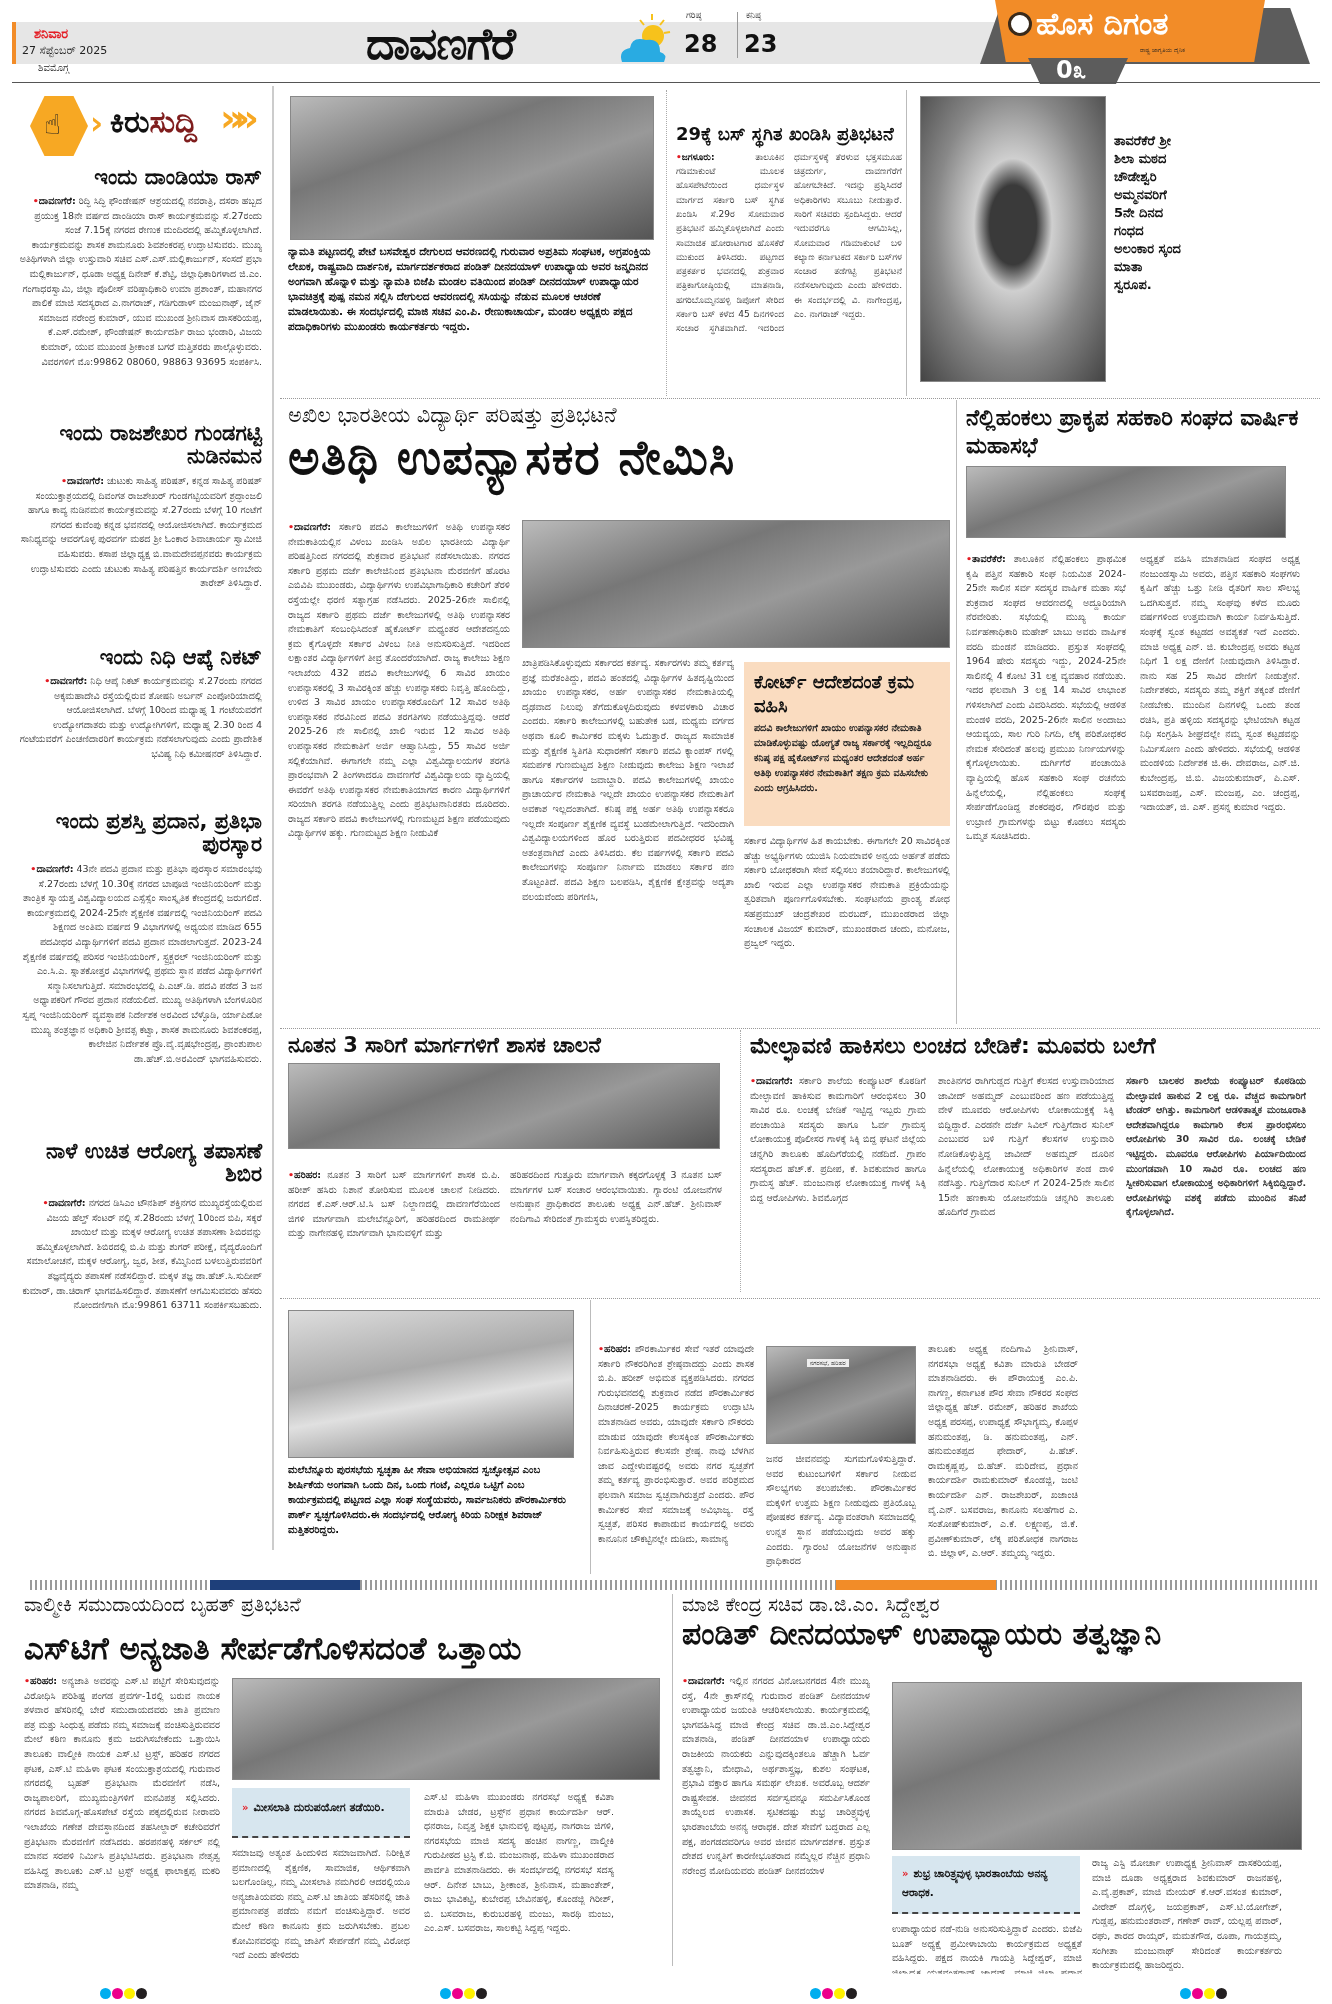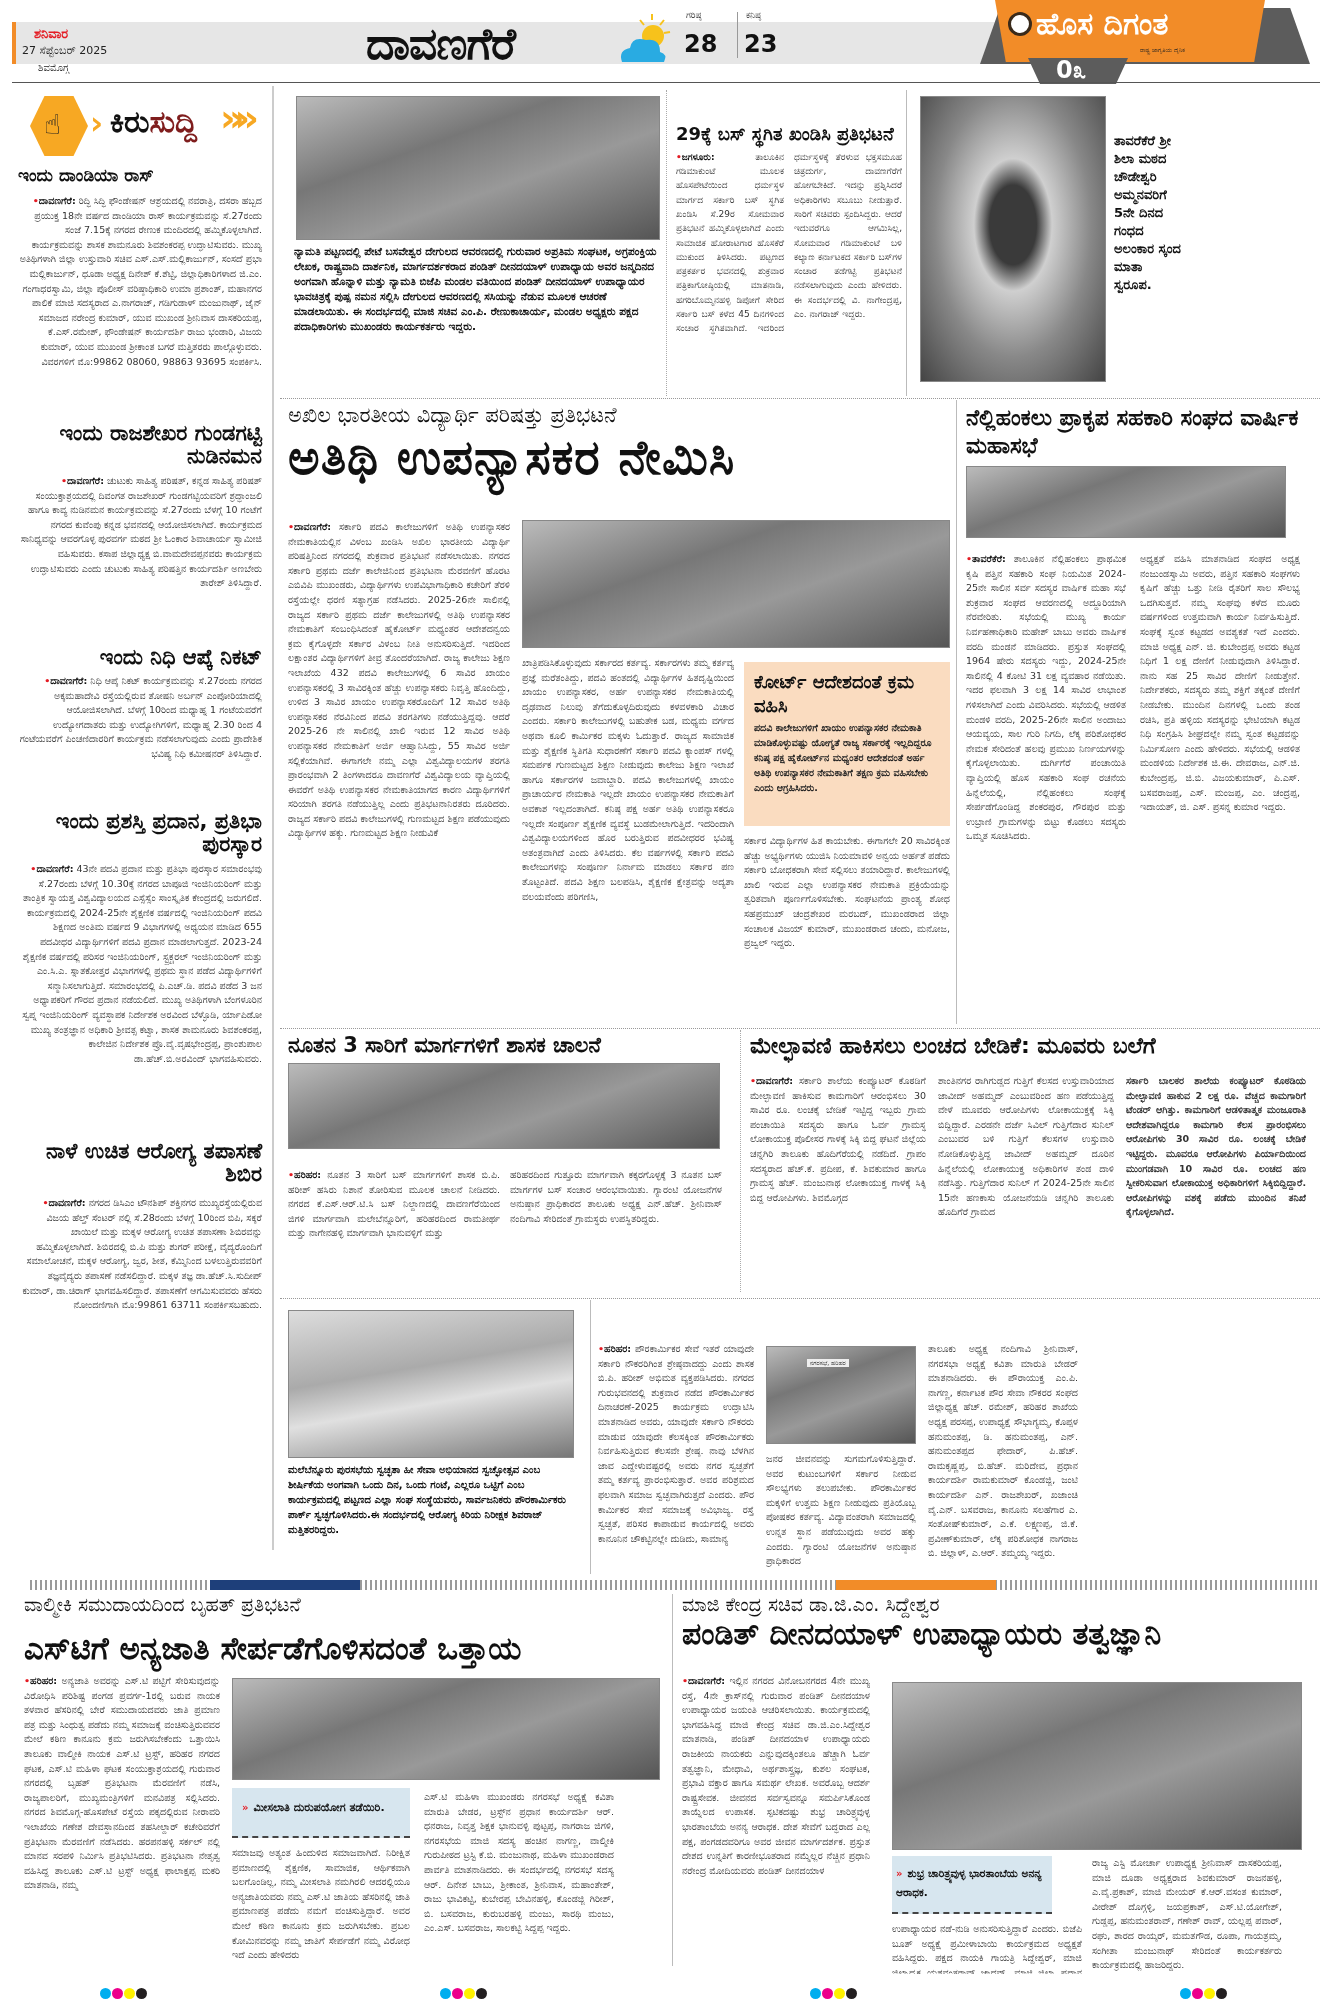--- a/index.html
+++ b/index.html
@@ -61,21 +61,21 @@
 <div class="abs" style="left:10px;top:90px;width:256px;height:1460px;">
   <div class="abs" style="left:20px;top:6px;width:58px;height:60px;background:#f7a823;clip-path:polygon(25% 0,75% 0,100% 50%,75% 100%,25% 100%,0 50%);">
     <span style="position:absolute;left:14px;top:12px;font-size:28px;">☝</span>
   </div>
   <div class="abs" style="left:80px;top:14px;font-size:32px;color:#f7a823;font-weight:bold;">›</div>
   <div class="abs" style="left:100px;top:14px;font-size:30px;font-weight:bold;">
     <span style="color:#111;">ಕಿರು</span><span style="color:#7f1d1d;">ಸುದ್ದಿ</span>
   </div>
   <div class="abs" style="left:210px;top:6px;font-size:38px;color:#f7a823;font-weight:bold;letter-spacing:-10px;">»»</div>
 
-  <div class="abs hl" style="left:8px;top:76px;width:244px;font-size:17px;">ಇಂದು ದಾಂಡಿಯಾ ರಾಸ್</div>
+  <div class="abs hl" style="left:8px;top:76px;width:244px;font-size:21px;text-align:right;">ಇಂದು ದಾಂಡಿಯಾ ರಾಸ್</div>
   <div class="abs txt" style="left:8px;top:104px;width:244px;height:226px;text-align:right;">
     <span class="dot">•</span><span class="dl">ದಾವಣಗೆರೆ:</span> <span>ರಿದ್ಧಿ ಸಿದ್ಧಿ ಫೌಂಡೇಷನ್ ಆಶ್ರಯದಲ್ಲಿ ನವರಾತ್ರಿ, ದಸರಾ ಹಬ್ಬದ ಪ್ರಯುಕ್ತ 18ನೇ ವರ್ಷದ ದಾಂಡಿಯಾ ರಾಸ್ ಕಾರ್ಯಕ್ರಮವನ್ನು ಸೆ.27ರಂದು ಸಂಜೆ 7.15ಕ್ಕೆ ನಗರದ ರೇಣುಕ ಮಂದಿರದಲ್ಲಿ ಹಮ್ಮಿಕೊಳ್ಳಲಾಗಿದೆ. ಕಾರ್ಯಕ್ರಮವನ್ನು ಶಾಸಕ ಶಾಮನೂರು ಶಿವಶಂಕರಪ್ಪ ಉದ್ಘಾಟಿಸುವರು. ಮುಖ್ಯ ಅತಿಥಿಗಳಾಗಿ ಜಿಲ್ಲಾ ಉಸ್ತುವಾರಿ ಸಚಿವ ಎಸ್.ಎಸ್.ಮಲ್ಲಿಕಾರ್ಜುನ್, ಸಂಸದೆ ಪ್ರಭಾ ಮಲ್ಲಿಕಾರ್ಜುನ್, ಧೂಡಾ ಅಧ್ಯಕ್ಷ ದಿನೇಶ್ ಕೆ.ಶೆಟ್ಟಿ, ಜಿಲ್ಲಾಧಿಕಾರಿಗಳಾದ ಜಿ.ಎಂ. ಗಂಗಾಧರಸ್ವಾಮಿ, ಜಿಲ್ಲಾ ಪೊಲೀಸ್ ವರಿಷ್ಠಾಧಿಕಾರಿ ಉಮಾ ಪ್ರಶಾಂತ್, ಮಹಾನಗರ ಪಾಲಿಕೆ ಮಾಜಿ ಸದಸ್ಯರಾದ ಎ.ನಾಗರಾಜ್, ಗಡಿಗುಡಾಳ್ ಮಂಜುನಾಥ್, ಜೈನ್ ಸಮಾಜದ ನರೇಂದ್ರ ಕುಮಾರ್, ಯುವ ಮುಖಂಡ ಶ್ರೀನಿವಾಸ ದಾಸಕರಿಯಪ್ಪ, ಕೆ.ಎಸ್.ರಮೇಶ್, ಫೌಂಡೇಷನ್ ಕಾರ್ಯದರ್ಶಿ ರಾಜು ಭಂಡಾರಿ, ವಿಜಯ ಕುಮಾರ್, ಯುವ ಮುಖಂಡ ಶ್ರೀಕಾಂತ ಬಗರೆ ಮತ್ತಿತರರು ಪಾಲ್ಗೊಳ್ಳುವರು. ವಿವರಗಳಿಗೆ ಮೊ:99862 08060, 98863 93695 ಸಂಪರ್ಕಿಸಿ.</span>
   </div>
 
   <div class="abs hl" style="left:8px;top:332px;width:244px;font-size:21px;text-align:right;">ಇಂದು ರಾಜಶೇಖರ ಗುಂಡಗಟ್ಟಿ ನುಡಿನಮನ</div>
   <div class="abs txt" style="left:8px;top:384px;width:244px;height:170px;text-align:right;">
     <span class="dot">•</span><span class="dl">ದಾವಣಗೆರೆ:</span> <span>ಚುಟುಕು ಸಾಹಿತ್ಯ ಪರಿಷತ್, ಕನ್ನಡ ಸಾಹಿತ್ಯ ಪರಿಷತ್ ಸಂಯುಕ್ತಾಶ್ರಯದಲ್ಲಿ ದಿವಂಗತ ರಾಜಶೇಖರ್ ಗುಂಡಗಟ್ಟಿಯವರಿಗೆ ಶ್ರದ್ಧಾಂಜಲಿ ಹಾಗೂ ಕಾವ್ಯ ನುಡಿನಮನ ಕಾರ್ಯಕ್ರಮವನ್ನು ಸೆ.27ರಂದು ಬೆಳಗ್ಗೆ 10 ಗಂಟೆಗೆ ನಗರದ ಕುವೆಂಪು ಕನ್ನಡ ಭವನದಲ್ಲಿ ಆಯೋಜಿಸಲಾಗಿದೆ. ಕಾರ್ಯಕ್ರಮದ ಸಾನಿಧ್ಯವನ್ನು ಆವರಗೊಳ್ಳ ಪುರವರ್ಗ ಮಠದ ಶ್ರೀ ಓಂಕಾರ ಶಿವಾಚಾರ್ಯ ಸ್ವಾಮೀಜಿ ವಹಿಸುವರು. ಕಸಾಪ ಜಿಲ್ಲಾಧ್ಯಕ್ಷ ಬಿ.ವಾಮದೇವಪ್ಪನವರು ಕಾರ್ಯಕ್ರಮ ಉದ್ಘಾಟಿಸುವರು ಎಂದು ಚುಟುಕು ಸಾಹಿತ್ಯ ಪರಿಷತ್ತಿನ ಕಾರ್ಯದರ್ಶಿ ಅಣಬೇರು ತಾರೇಶ್ ತಿಳಿಸಿದ್ದಾರೆ.</span>
   </div>
 
   <div class="abs hl" style="left:8px;top:556px;width:244px;font-size:21px;text-align:right;">ಇಂದು ನಿಧಿ ಆಪ್ಕೆ ನಿಕಟ್</div>
@@ -87,21 +87,21 @@
   <div class="abs txt" style="left:8px;top:772px;width:244px;height:274px;text-align:right;">
     <span class="dot">•</span><span class="dl">ದಾವಣಗೆರೆ:</span> <span>43ನೇ ಪದವಿ ಪ್ರದಾನ ಮತ್ತು ಪ್ರತಿಭಾ ಪುರಸ್ಕಾರ ಸಮಾರಂಭವು ಸೆ.27ರಂದು ಬೆಳಗ್ಗೆ 10.30ಕ್ಕೆ ನಗರದ ಬಾಪೂಜಿ ಇಂಜಿನಿಯರಿಂಗ್ ಮತ್ತು ತಾಂತ್ರಿಕ ಸ್ವಾಯತ್ತ ವಿಶ್ವವಿದ್ಯಾಲಯದ ಎಸ್ಸೆಸ್ಸೆಂ ಸಾಂಸ್ಕೃತಿಕ ಕೇಂದ್ರದಲ್ಲಿ ಜರುಗಲಿದೆ. ಕಾರ್ಯಕ್ರಮದಲ್ಲಿ 2024-25ನೇ ಶೈಕ್ಷಣಿಕ ವರ್ಷದಲ್ಲಿ ಇಂಜಿನಿಯರಿಂಗ್ ಪದವಿ ಶಿಕ್ಷಣದ ಅಂತಿಮ ವರ್ಷದ 9 ವಿಭಾಗಗಳಲ್ಲಿ ಅಧ್ಯಯನ ಮಾಡಿದ 655 ಪದವೀಧರ ವಿದ್ಯಾರ್ಥಿಗಳಿಗೆ ಪದವಿ ಪ್ರದಾನ ಮಾಡಲಾಗುತ್ತದೆ. 2023-24 ಶೈಕ್ಷಣಿಕ ವರ್ಷದಲ್ಲಿ ಪರಿಸರ ಇಂಜಿನಿಯರಿಂಗ್, ಸ್ಟ್ರಕ್ಚರಲ್ ಇಂಜಿನಿಯರಿಂಗ್ ಮತ್ತು ಎಂ.ಸಿ.ಎ. ಸ್ನಾತಕೋತ್ತರ ವಿಭಾಗಗಳಲ್ಲಿ ಪ್ರಥಮ ಸ್ಥಾನ ಪಡೆದ ವಿದ್ಯಾರ್ಥಿಗಳಿಗೆ ಸನ್ಮಾನಿಸಲಾಗುತ್ತಿದೆ. ಸಮಾರಂಭದಲ್ಲಿ ಪಿ.ಎಚ್.ಡಿ. ಪದವಿ ಪಡೆದ 3 ಜನ ಅಧ್ಯಾಪಕರಿಗೆ ಗೌರವ ಪ್ರದಾನ ನಡೆಯಲಿದೆ. ಮುಖ್ಯ ಅತಿಥಿಗಳಾಗಿ ಬೆಂಗಳೂರಿನ ಸ್ವಪ್ನ ಇಂಜಿನಿಯರಿಂಗ್ ವ್ಯವಸ್ಥಾಪಕ ನಿರ್ದೇಶಕ ಅರವಿಂದ ಬೆಳ್ಳೊಡಿ, ರ್ಯಾಪಿಡೋ ಮುಖ್ಯ ತಂತ್ರಜ್ಞಾನ ಅಧಿಕಾರಿ ಶ್ರೀವತ್ಸ ಕಟ್ವಾ, ಶಾಸಕ ಶಾಮನೂರು ಶಿವಶಂಕರಪ್ಪ, ಕಾಲೇಜಿನ ನಿರ್ದೇಶಕ ಪ್ರೊ.ವೈ.ವೃಷಭೇಂದ್ರಪ್ಪ, ಪ್ರಾಂಶುಪಾಲ ಡಾ.ಹೆಚ್.ಬಿ.ಅರವಿಂದ್ ಭಾಗವಹಿಸುವರು.</span>
   </div>
 
   <div class="abs hl" style="left:8px;top:1050px;width:244px;font-size:21px;text-align:right;">ನಾಳೆ ಉಚಿತ ಆರೋಗ್ಯ ತಪಾಸಣೆ ಶಿಬಿರ</div>
   <div class="abs txt" style="left:8px;top:1106px;width:244px;height:290px;text-align:right;">
     <span class="dot">•</span><span class="dl">ದಾವಣಗೆರೆ:</span> <span>ನಗರದ ಡಿಸಿಎಂ ಟೌನಶಿಪ್ ಶಕ್ತಿನಗರ ಮುಖ್ಯರಸ್ತೆಯಲ್ಲಿರುವ ವಿಜಯ ಹೆಲ್ತ್ ಸೆಂಟರ್ ನಲ್ಲಿ ಸೆ.28ರಂದು ಬೆಳಗ್ಗೆ 10ರಿಂದ ಬಿಪಿ, ಸಕ್ಕರೆ ಖಾಯಿಲೆ ಮತ್ತು ಮಕ್ಕಳ ಆರೋಗ್ಯ ಉಚಿತ ತಪಾಸಣಾ ಶಿಬಿರವನ್ನು ಹಮ್ಮಿಕೊಳ್ಳಲಾಗಿದೆ. ಶಿಬಿರದಲ್ಲಿ ಬಿ.ಪಿ ಮತ್ತು ಶುಗರ್ ಪರೀಕ್ಷೆ, ವೈದ್ಯರೊಂದಿಗೆ ಸಮಾಲೋಚನೆ, ಮಕ್ಕಳ ಆರೋಗ್ಯ, ಜ್ವರ, ಶೀತ, ಕೆಮ್ಮಿನಿಂದ ಬಳಲುತ್ತಿರುವವರಿಗೆ ತಜ್ಞವೈದ್ಯರು ತಪಾಸಣೆ ನಡೆಸಲಿದ್ದಾರೆ. ಮಕ್ಕಳ ತಜ್ಞ ಡಾ.ಹೆಚ್.ಸಿ.ಸುದೀಪ್ ಕುಮಾರ್, ಡಾ.ಚಿರಾಗ್ ಭಾಗವಹಿಸಲಿದ್ದಾರೆ. ತಪಾಸಣೆಗೆ ಆಗಮಿಸುವವರು ಹೆಸರು ನೋಂದಣಿಗಾಗಿ ಮೊ:99861 63711 ಸಂಪರ್ಕಿಸಬಹುದು.</span>
   </div>
 </div>
 
-<div class="abs" style="left:288px;top:96px;width:376px;height:300px;margin-left:6px;">
+<div class="abs" style="left:288px;top:96px;width:376px;height:300px;">
   <div class="photo" style="width:364px;height:144px;margin-left:2px;"></div>
   <div class="caption" style="margin-top:4px;width:364px;font-size:10.5px;line-height:15px;">ನ್ಯಾಮತಿ ಪಟ್ಟಣದಲ್ಲಿ ಪೇಟೆ ಬಸವೇಶ್ವರ ದೇಗುಲದ ಆವರಣದಲ್ಲಿ ಗುರುವಾರ ಅಪ್ರತಿಮ ಸಂಘಟಕ, ಅಗ್ರಪಂಕ್ತಿಯ ಲೇಖಕ, ರಾಷ್ಟ್ರವಾದಿ ದಾರ್ಶನಿಕ, ಮಾರ್ಗದರ್ಶಕರಾದ ಪಂಡಿತ್ ದೀನದಯಾಳ್ ಉಪಾಧ್ಯಾಯ ಅವರ ಜನ್ಮದಿನದ ಅಂಗವಾಗಿ ಹೊನ್ನಾಳಿ ಮತ್ತು ನ್ಯಾಮತಿ ಬಿಜೆಪಿ ಮಂಡಲ ವತಿಯಿಂದ ಪಂಡಿತ್ ದೀನದಯಾಳ್ ಉಪಾಧ್ಯಾಯರ ಭಾವಚಿತ್ರಕ್ಕೆ ಪುಷ್ಪ ನಮನ ಸಲ್ಲಿಸಿ ದೇಗುಲದ ಆವರಣದಲ್ಲಿ ಸಸಿಯನ್ನು ನೆಡುವ ಮೂಲಕ ಆಚರಣೆ ಮಾಡಲಾಯಿತು. ಈ ಸಂದರ್ಭದಲ್ಲಿ ಮಾಜಿ ಸಚಿವ ಎಂ.ಪಿ. ರೇಣುಕಾಚಾರ್ಯ, ಮಂಡಲ ಅಧ್ಯಕ್ಷರು ಪಕ್ಷದ ಪದಾಧಿಕಾರಿಗಳು ಮುಖಂಡರು ಕಾರ್ಯಕರ್ತರು ಇದ್ದರು.</div>
 </div>
 <div class="vsep" style="left:666px;top:90px;height:306px;border-left:1px dotted #aaa;"></div>
 
 <div class="abs" style="left:676px;top:92px;width:226px;height:300px;margin-top:32px;">
   <div class="hl" style="font-size:18px;">29ಕ್ಕೆ ಬಸ್ ಸ್ಥಗಿತ ಖಂಡಿಸಿ ಪ್ರತಿಭಟನೆ</div>
   <div class="txt" style="margin-top:6px;column-count:2;column-gap:10px;height:264px;font-size:9px;line-height:14.3px;">
     <span class="dot">•</span><span class="dl">ಜಗಳೂರು:</span> <span>ತಾಲೂಕಿನ ಗಡಿಮಾಕುಂಟೆ ಮೂಲಕ ಹೊಸಪೇಟೆಯಿಂದ ಧರ್ಮಸ್ಥಳ ಮಾರ್ಗದ ಸರ್ಕಾರಿ ಬಸ್ ಸ್ಥಗಿತ ಖಂಡಿಸಿ ಸೆ.29ರ ಸೋಮವಾರ ಪ್ರತಿಭಟನೆ ಹಮ್ಮಿಕೊಳ್ಳಲಾಗಿದೆ ಎಂದು ಸಾಮಾಜಿಕ ಹೋರಾಟಗಾರ ಹೊಸಕೆರೆ ಮುಕುಂದ ತಿಳಿಸಿದರು. ಪಟ್ಟಣದ ಪತ್ರಕರ್ತರ ಭವನದಲ್ಲಿ ಶುಕ್ರವಾರ ಪತ್ರಿಕಾಗೋಷ್ಠಿಯಲ್ಲಿ ಮಾತನಾಡಿ, ಹಗರಿಬೊಮ್ಮನಹಳ್ಳಿ ಡಿಪೋಗೆ ಸೇರಿದ ಸರ್ಕಾರಿ ಬಸ್ ಕಳೆದ 45 ದಿನಗಳಿಂದ ಸಂಚಾರ ಸ್ಥಗಿತವಾಗಿದೆ. ಇದರಿಂದ ಧರ್ಮಸ್ಥಳಕ್ಕೆ ತೆರಳುವ ಭಕ್ತಸಮೂಹ ಚಿತ್ರದುರ್ಗ, ದಾವಣಗೆರೆಗೆ ಹೋಗಬೇಕಿದೆ. ಇದನ್ನು ಪ್ರಶ್ನಿಸಿದರೆ ಅಧಿಕಾರಿಗಳು ಸಬೂಬು ನೀಡುತ್ತಾರೆ. ಸಾರಿಗೆ ಸಚಿವರು ಸ್ಪಂದಿಸಿದ್ದರು. ಆದರೆ ಇದುವರೆಗೂ ಆಗಮಿಸಿಲ್ಲ, ಸೋಮವಾರ ಗಡಿಮಾಕುಂಟೆ ಬಳಿ ಕಲ್ಯಾಣ ಕರ್ನಾಟಕದ ಸರ್ಕಾರಿ ಬಸ್‌ಗಳ ಸಂಚಾರ ತಡೆಗಟ್ಟಿ ಪ್ರತಿಭಟನೆ ನಡೆಸಲಾಗುವುದು ಎಂದು ಹೇಳಿದರು. ಈ ಸಂದರ್ಭದಲ್ಲಿ ವಿ. ನಾಗೇಂದ್ರಪ್ಪ, ಎಂ. ನಾಗರಾಜ್ ಇದ್ದರು.</span>
   </div>
@@ -218,21 +218,21 @@
 </div>
 <div class="vsep" style="left:672px;top:1594px;height:372px;border-left:1px solid #bbb;"></div>
 
 <div class="abs" style="left:682px;top:1594px;width:640px;height:380px;">
   <div class="hl" style="font-size:19px;font-weight:normal;">ಮಾಜಿ ಕೇಂದ್ರ ಸಚಿವ ಡಾ.ಜಿ.ಎಂ. ಸಿದ್ದೇಶ್ವರ</div>
   <div class="hl" style="font-size:30px;margin-top:2px;">ಪಂಡಿತ್ ದೀನದಯಾಳ್ ಉಪಾಧ್ಯಾಯರು ತತ್ವಜ್ಞಾನಿ</div>
   <div class="txt" style="position:absolute;left:0;top:80px;width:188px;height:300px;">
     <span class="dot">•</span><span class="dl">ದಾವಣಗೆರೆ:</span> <span>ಇಲ್ಲಿನ ನಗರದ ವಿನೋಬನಗರದ 4ನೇ ಮುಖ್ಯ ರಸ್ತೆ, 4ನೇ ಕ್ರಾಸ್‌ನಲ್ಲಿ ಗುರುವಾರ ಪಂಡಿತ್ ದೀನದಯಾಳ ಉಪಾಧ್ಯಾಯರ ಜಯಂತಿ ಆಚರಿಸಲಾಯಿತು. ಕಾರ್ಯಕ್ರಮದಲ್ಲಿ ಭಾಗವಹಿಸಿದ್ದ ಮಾಜಿ ಕೇಂದ್ರ ಸಚಿವ ಡಾ.ಜಿ.ಎಂ.ಸಿದ್ದೇಶ್ವರ ಮಾತನಾಡಿ, ಪಂಡಿತ್ ದೀನದಯಾಳ ಉಪಾಧ್ಯಾಯರು ರಾಜಕೀಯ ನಾಯಕರು ಎನ್ನುವುದಕ್ಕಿಂತಲೂ ಹೆಚ್ಚಾಗಿ ಓರ್ವ ತತ್ವಜ್ಞಾನಿ, ಮೇಧಾವಿ, ಅರ್ಥಶಾಸ್ತ್ರಜ್ಞ, ಕುಶಲ ಸಂಘಟಕ, ಪ್ರಭಾವಿ ವಕ್ತಾರ ಹಾಗೂ ಸಮರ್ಥ ಲೇಖಕ. ಅವರೊಬ್ಬ ಆದರ್ಶ ರಾಷ್ಟ್ರಸೇವಕ. ಜೀವನದ ಸರ್ವಸ್ವವನ್ನೂ ಸಮರ್ಪಿಸಿಕೊಂಡ ತಾಯ್ನೆಲದ ಉಪಾಸಕ. ಸ್ಫಟಿಕದಷ್ಟು ಶುಭ್ರ ಚಾರಿತ್ರ್ಯವುಳ್ಳ ಭಾರತಾಂಬೆಯ ಅನನ್ಯ ಆರಾಧಕ. ದೇಶ ಸೇವೆಗೆ ಬದ್ಧರಾದ ಎಲ್ಲ ಪಕ್ಷ, ಪಂಗಡದವರಿಗೂ ಅವರ ಜೀವನ ಮಾರ್ಗದರ್ಶಕ. ಪ್ರಸ್ತುತ ದೇಶದ ಉನ್ನತಿಗೆ ಕಾರಣೀಭೂತರಾದ ನಮ್ಮೆಲ್ಲರ ನೆಚ್ಚಿನ ಪ್ರಧಾನಿ ನರೇಂದ್ರ ಮೋದಿಯವರು ಪಂಡಿತ್ ದೀನದಯಾಳ</span>
   </div>
   <div class="photo" style="position:absolute;left:210px;top:88px;width:410px;height:168px;"></div>
-  <div class="bluebox" style="position:absolute;left:210px;top:262px;width:160px;height:58px;padding:6px 4px;border-bottom:2px dashed #444;">
+  <div class="bluebox" style="position:absolute;left:210px;top:262px;width:188px;height:58px;padding:6px 10px;border-bottom:2px dashed #444;">
     <span style="color:#e41c24;font-size:10px;font-weight:bold;">»</span>
     <span style="font-size:10.5px;font-weight:bold;color:#111;">ಶುಭ್ರ ಚಾರಿತ್ರ್ಯವುಳ್ಳ ಭಾರತಾಂಬೆಯ ಅನನ್ಯ ಆರಾಧಕ.</span>
   </div>
   <div class="txt" style="position:absolute;left:210px;top:328px;width:190px;height:52px;">
     <span>ಉಪಾಧ್ಯಾಯರ ನಡೆ-ನುಡಿ ಅನುಸರಿಸುತ್ತಿದ್ದಾರೆ ಎಂದರು. ಬಿಜೆಪಿ ಬೂತ್ ಅಧ್ಯಕ್ಷೆ ಪ್ರಮೀಳಾಬಾಯಿ ಕಾರ್ಯಕ್ರಮದ ಅಧ್ಯಕ್ಷತೆ ವಹಿಸಿದ್ದರು. ಪಕ್ಷದ ನಾಯಕಿ ಗಾಯತ್ರಿ ಸಿದ್ದೇಶ್ವರ್, ಮಾಜಿ ಜಿಲ್ಲಾಧ್ಯಕ್ಷ ಯಶವಂತರಾವ್ ಜಾಧವ್, ಮಾಜಿ ಜಿಲ್ಲಾ ಪ್ರಧಾನ ಕಾರ್ಯದರ್ಶಿ ಬಿ.ಎಸ್.ಜಗದೀಶ್,</span>
   </div>
   <div class="txt" style="position:absolute;left:410px;top:262px;width:190px;height:118px;">
     <span>ರಾಜ್ಯ ಎಸ್ಟಿ ಮೋರ್ಚಾ ಉಪಾಧ್ಯಕ್ಷ ಶ್ರೀನಿವಾಸ್ ದಾಸಕರಿಯಪ್ಪ, ಮಾಜಿ ದೂಡಾ ಅಧ್ಯಕ್ಷರಾದ ಶಿವಕುಮಾರ್ ರಾಜನಹಳ್ಳಿ, ಎ.ವೈ.ಪ್ರಕಾಶ್, ಮಾಜಿ ಮೇಯರ್ ಕೆ.ಆರ್.ವಸಂತ ಕುಮಾರ್, ವೀರೇಶ್ ದೊಗ್ಗಳ್ಳಿ, ಜಯಪ್ರಕಾಶ್, ಎಸ್.ಟಿ.ಯೋಗೇಶ್, ಗುಡ್ಡಪ್ಪ, ಹನುಮಂತರಾವ್, ಗಣೇಶ್ ರಾವ್, ಯಲ್ಲಪ್ಪ ಪವಾರ್, ರಘು, ಶಾರದ ರಾಯ್ಕರ್, ಮಮತಗೌಡ, ರೂಪಾ, ಗಾಯತ್ರಮ್ಮ, ಸಂಗೀತಾ ಮಂಜುನಾಥ್ ಸೇರಿದಂತೆ ಕಾರ್ಯಕರ್ತರು ಕಾರ್ಯಕ್ರಮದಲ್ಲಿ ಹಾಜರಿದ್ದರು.</span>
   </div>
 </div>

